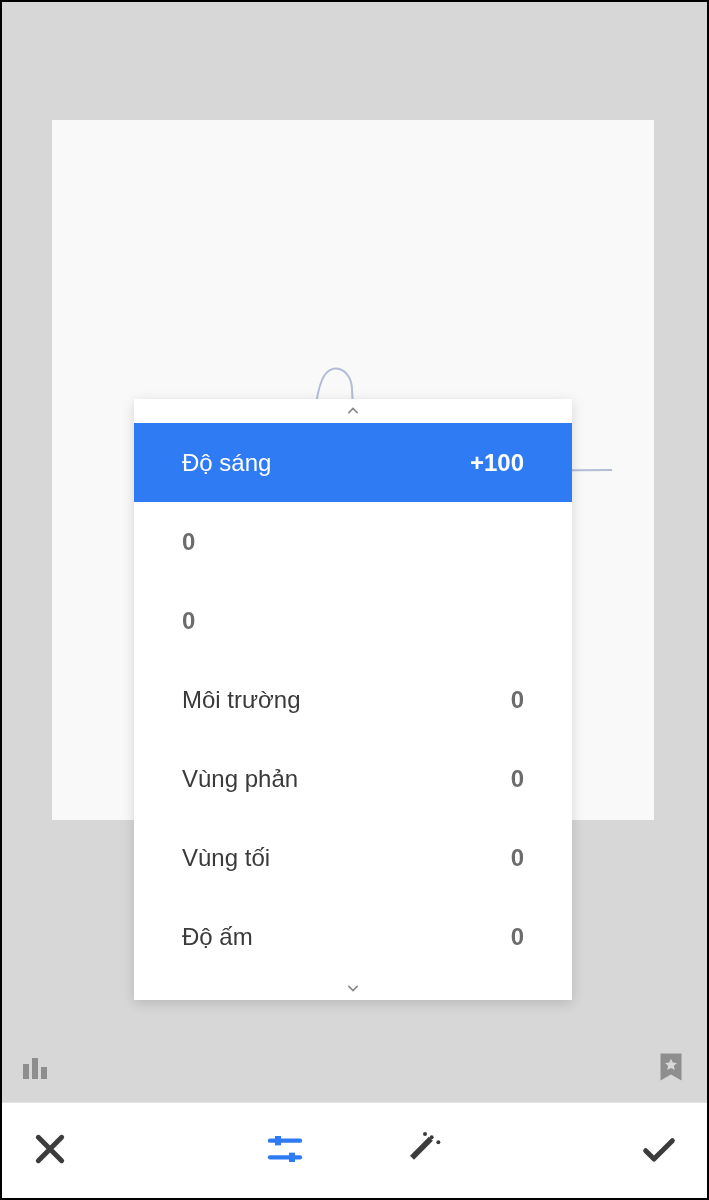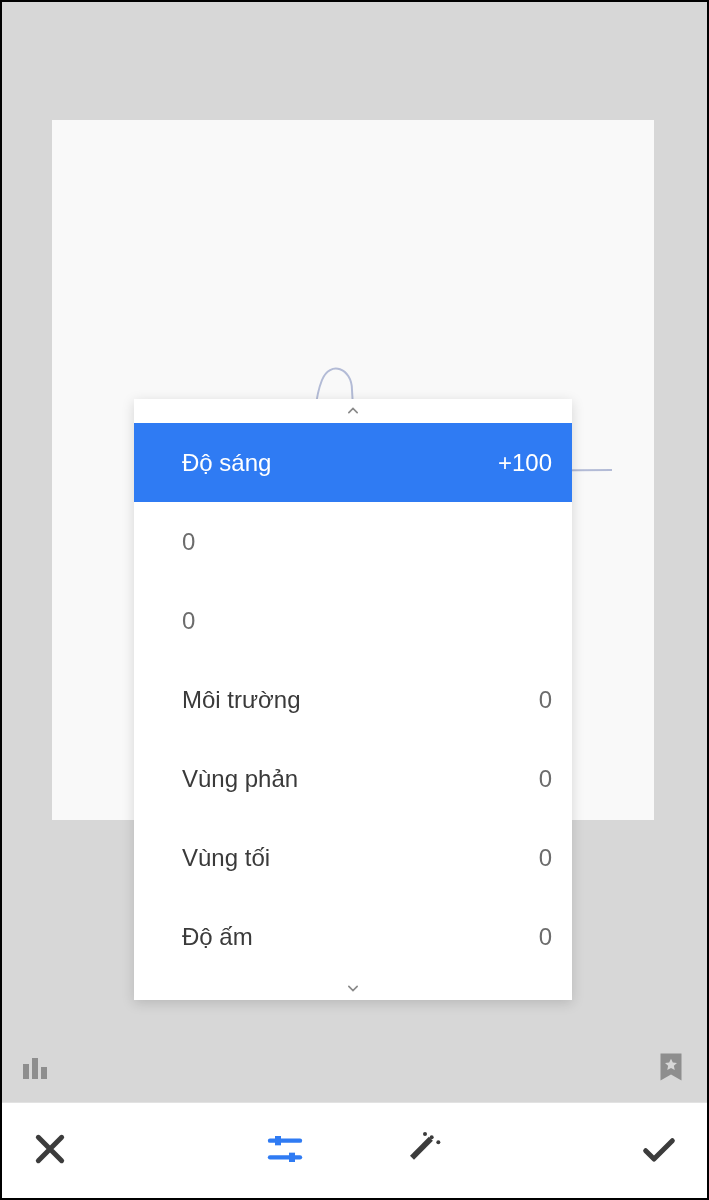--- a/index.html
+++ b/index.html
@@ -30,27 +30,27 @@
     background: #fff;
     box-shadow: 0 3px 12px rgba(0,0,0,.15);
   }
   .arrow-row {
     height: 24px; display: flex; align-items: center; justify-content: center;
     color: #8a8a8a; font-size: 14px; cursor: pointer;
   }
   .row {
     height: 79px;
     display: flex; align-items: center;
-    padding: 0 20px 0 48px;
+    padding: 0 48px 0 48px;
     font-size: 24px; color: #3a3a3a;
     cursor: pointer;
     justify-content: space-between;
     background: #fff;
   }
-  .row .val { color: #6c6c6c; }
+  .row .val { color: #6c6c6c; font-weight: bold; }
   .row.selected { background: #2f7bf3; color: #fff; }
   .row.selected .val { color: #fff; }
 
   .side-icons {
     position: absolute; bottom: 0; left: 0; right: 0; height: 60px;
     display: flex; justify-content: space-between; align-items: center;
     padding: 0 18px 10px 18px;
   }
   .side-icons svg { width: 36px; height: 36px; fill: #8e8e8e; }
 

